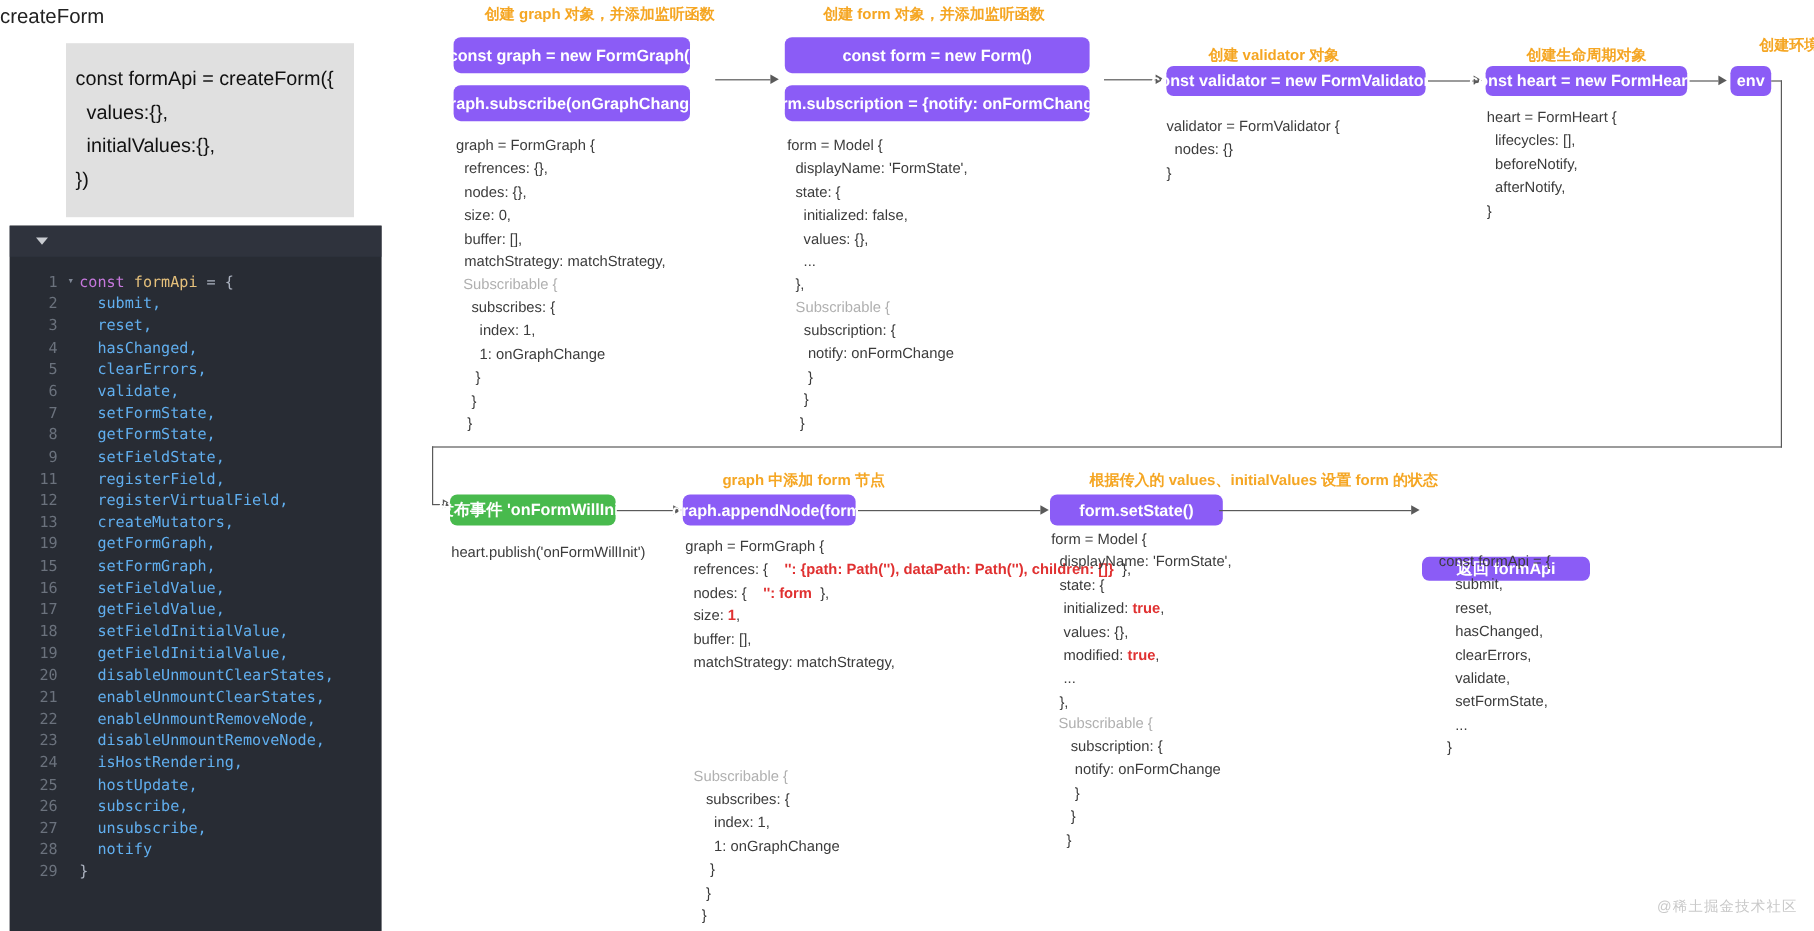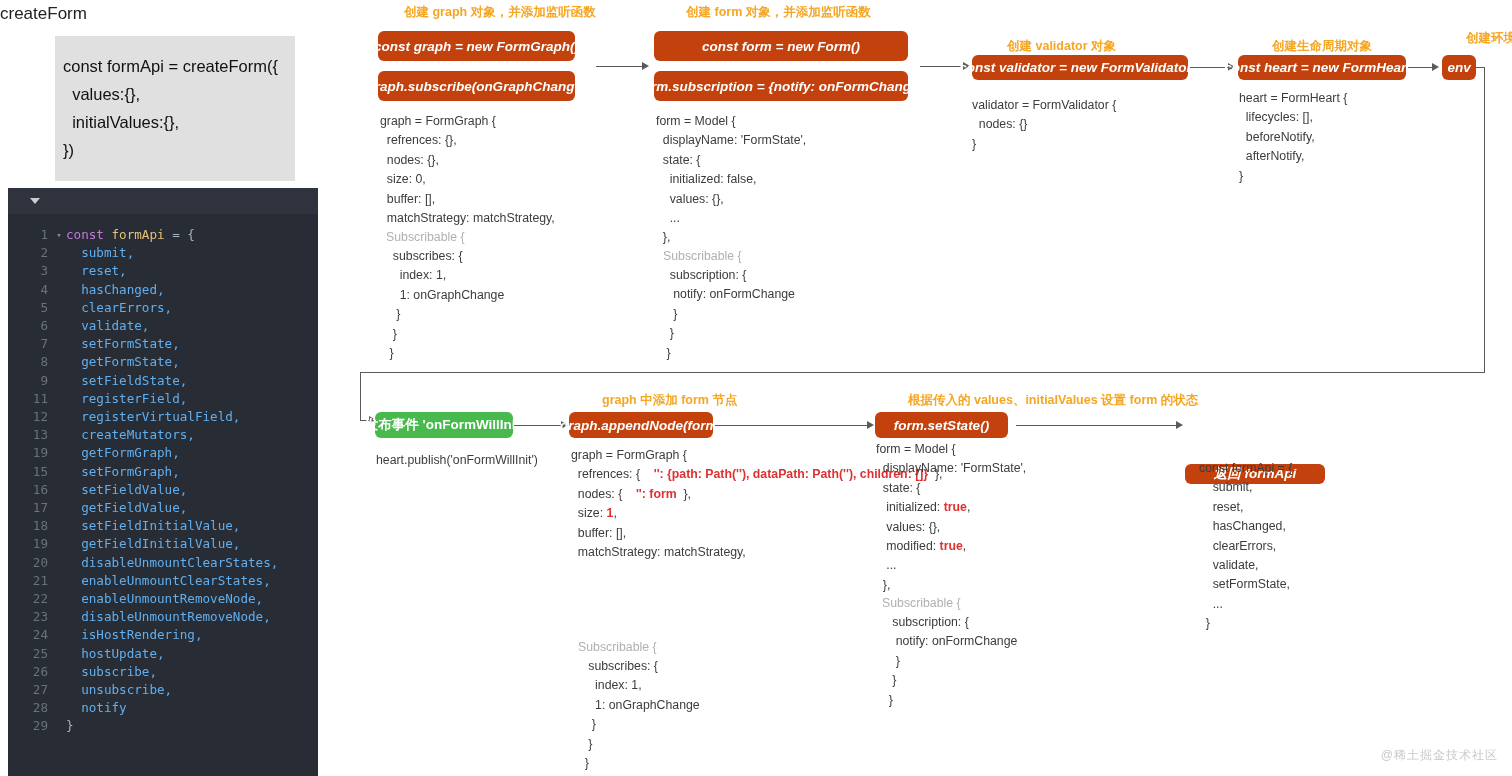--- a/index.html
+++ b/index.html
@@ -95,21 +95,21 @@
     color: #ffffff;
     font-size: 13.5px;
     font-weight: bold;
     display: flex;
     align-items: center;
     justify-content: center;
     text-align: center;
     padding: 0 8px;
     white-space: nowrap;
   }
-  .node.blue { background: #c2410c; font-style: italic; }
+  .node.blue { background: #8b5cf6; }
   .node.green { background: #48ba4d; }
 
   .codeblk {
     font-size: 12.3px;
     line-height: 19.4px;
     color: #3c3c3c;
     white-space: pre;
   }
   .codeblk .dim { color: #b0b0b0; }
   .codeblk .red { color: #e03131; font-weight: bold; }
@@ -266,21 +266,21 @@
      index: 1,
      1: onGraphChange
     }
    }
   }</div>
 
 <div class="abs hline" style="left:715px; top:425px; width:152px;"></div>
 <div class="abs arrow-r" style="left:867px; top:421px;"></div>
 
 <div class="abs step-label" style="left:876px; top:392px;">根据传入的 values、initialValues 设置 form 的状态</div>
-<div class="abs node blue" style="left:875px; top:412px; width:133px; height:26px;">form.setState()</div>
+<div class="abs node blue" style="left:875px; top:412px; width:144px; height:26px;">form.setState()</div>
 <div class="abs codeblk" style="left:876px; top:440px;"><span>form = Model {
   displayName: 'FormState',
   state: {
    initialized: </span><span class="red">true</span><span>,
    values: {},
    modified: </span><span class="red">true</span><span>,
    ...
   },</span></div>
 <div class="abs codeblk" style="left:882px; top:594px;"><span class="dim">Subscribable {</span></div>
 <div class="abs codeblk" style="left:882px; top:613px;">   subscription: {

